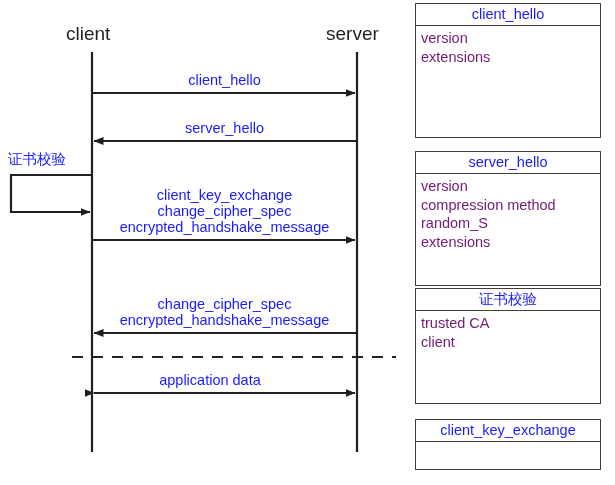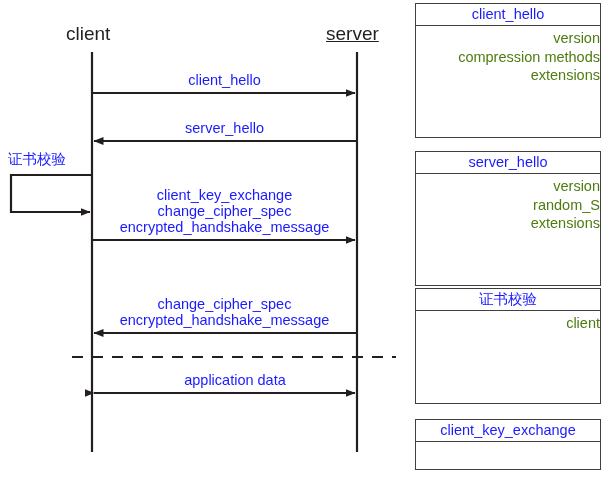--- a/index.html
+++ b/index.html
@@ -65,23 +65,22 @@
     white-space: nowrap;
     overflow: hidden;
   }
   .info-box-body {
     box-sizing: border-box;
     padding: 3px 0 2px 5px;
   }
   .info-row {
     font-size: 14.5px;
     line-height: 18.6px;
-    color: #4d7c0f;
+    color: #701a75;
     white-space: nowrap;
-    text-align: right;
   }
 </style>
 </head>
 <body>
 
 <div id="canvas">
 
   <svg id="lines-layer" width="615" height="485" viewBox="0 0 615 485" style="position:absolute; left:0; top:0;">
     <defs>
       <marker id="arrow-right" markerWidth="10" markerHeight="8" refX="9.5" refY="4" orient="auto" markerUnits="userSpaceOnUse">
@@ -98,21 +97,21 @@
         <line x1="357" y1="141" x2="94" y2="141" stroke="#231f20" stroke-width="2.2" marker-end="url(#arrow-left)"></line>
         <line x1="92" y1="240" x2="355" y2="240" stroke="#231f20" stroke-width="2.2" marker-end="url(#arrow-right)"></line>
         <line x1="357" y1="333" x2="94" y2="333" stroke="#231f20" stroke-width="2.2" marker-end="url(#arrow-left)"></line>
         <line x1="94" y1="393" x2="355" y2="393" stroke="#231f20" stroke-width="2.2" marker-start="url(#arrow-left)" marker-end="url(#arrow-right)"></line>
         <path d="M 92 175 L 11 175 L 11 212 L 90 212" fill="none" stroke="#231f20" stroke-width="2.2" marker-end="url(#arrow-right)"></path>
         <line x1="72" y1="357" x2="396" y2="357" stroke="#231f20" stroke-width="2" stroke-dasharray="11 9"></line>
       </g>
   </svg>
 
   <div class="actor-label" style="left:66px; top:24px;">client</div>
-  <div class="actor-label" style="left:326px; top:24px;text-decoration:underline;">server</div>
+  <div class="actor-label" style="left:326px; top:24px;">server</div>
 
   <div class="selfloop-label" style="left:8px; top:152px;">证书校验</div>
 
   <div id="labels-layer">
       <div class="msg-label" style="left: 0px; width: 615px; top: 72px; text-align: left;">
         <div style="position: absolute; left: 74.5px; width: 300px; text-align: center;">
           <div>client_hello</div>
         </div>
       </div>
       <div class="msg-label" style="left: 0px; width: 615px; top: 120px; text-align: left;">
@@ -127,45 +126,46 @@
           <div>encrypted_handshake_message</div>
         </div>
       </div>
       <div class="msg-label" style="left: 0px; width: 615px; top: 296px; text-align: left;">
         <div style="position: absolute; left: 74.5px; width: 300px; text-align: center;">
           <div>change_cipher_spec</div>
           <div>encrypted_handshake_message</div>
         </div>
       </div>
       <div class="msg-label" style="left: 0px; width: 615px; top: 372px; text-align: left;">
-        <div style="position: absolute; left: 85px; width: 300px; text-align: center;">
+        <div style="position: absolute; left: 60px; width: 300px; text-align: center;">
           <div>application data</div>
         </div>
       </div>
     </div>
   <div id="boxes-layer">
       <div class="info-box" style="left: 415px; top: 3px; width: 186px; height: 135px;">
         <div class="info-box-header">client_hello</div>
         <div class="info-box-body">
           <div class="info-row">version</div>
-          <div class="info-row">compression methods</div>
           <div class="info-row">extensions</div>
         </div>
       </div>
       <div class="info-box" style="left: 415px; top: 151px; width: 186px; height: 135px;">
         <div class="info-box-header">server_hello</div>
         <div class="info-box-body">
           <div class="info-row">version</div>
+          <div class="info-row">compression method</div>
           <div class="info-row">random_S</div>
           <div class="info-row">extensions</div>
         </div>
       </div>
       <div class="info-box" style="left: 415px; top: 288px; width: 186px; height: 116px;">
         <div class="info-box-header">证书校验</div>
         <div class="info-box-body">
+          <div class="info-row">trusted CA</div>
           <div class="info-row">client</div>
         </div>
       </div>
       <div class="info-box" style="left: 415px; top: 419px; width: 186px; height: 51px;">
         <div class="info-box-header">client_key_exchange</div>
       </div>
     </div>
 
 </div>
 

